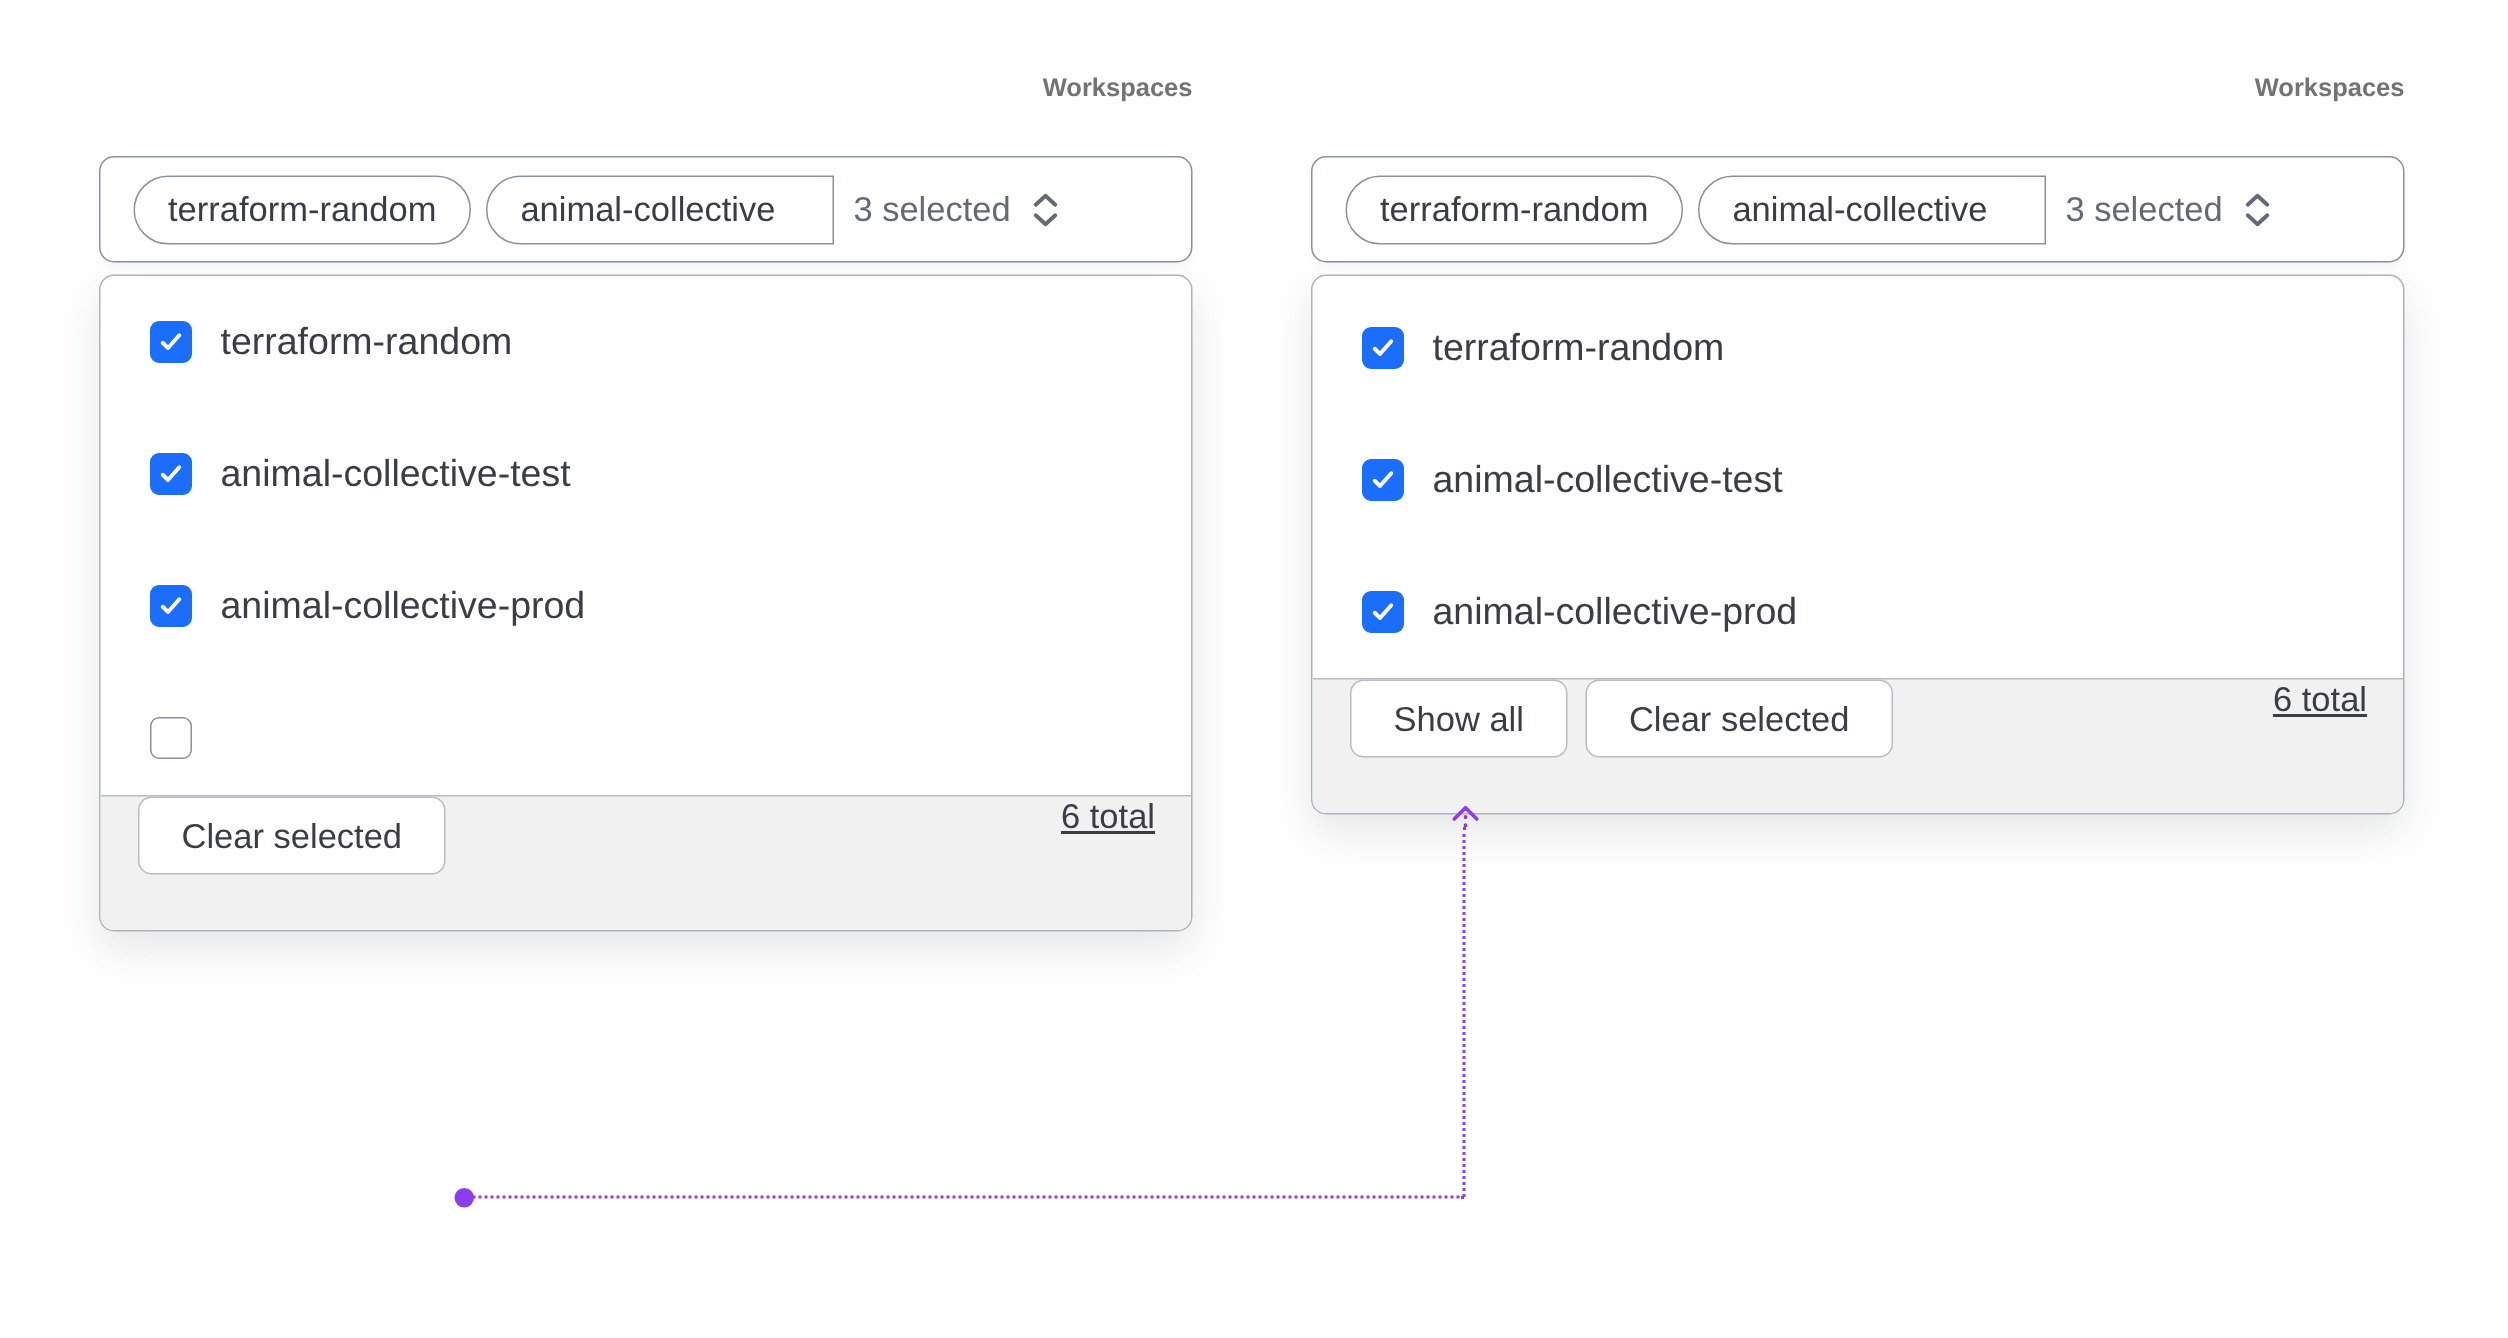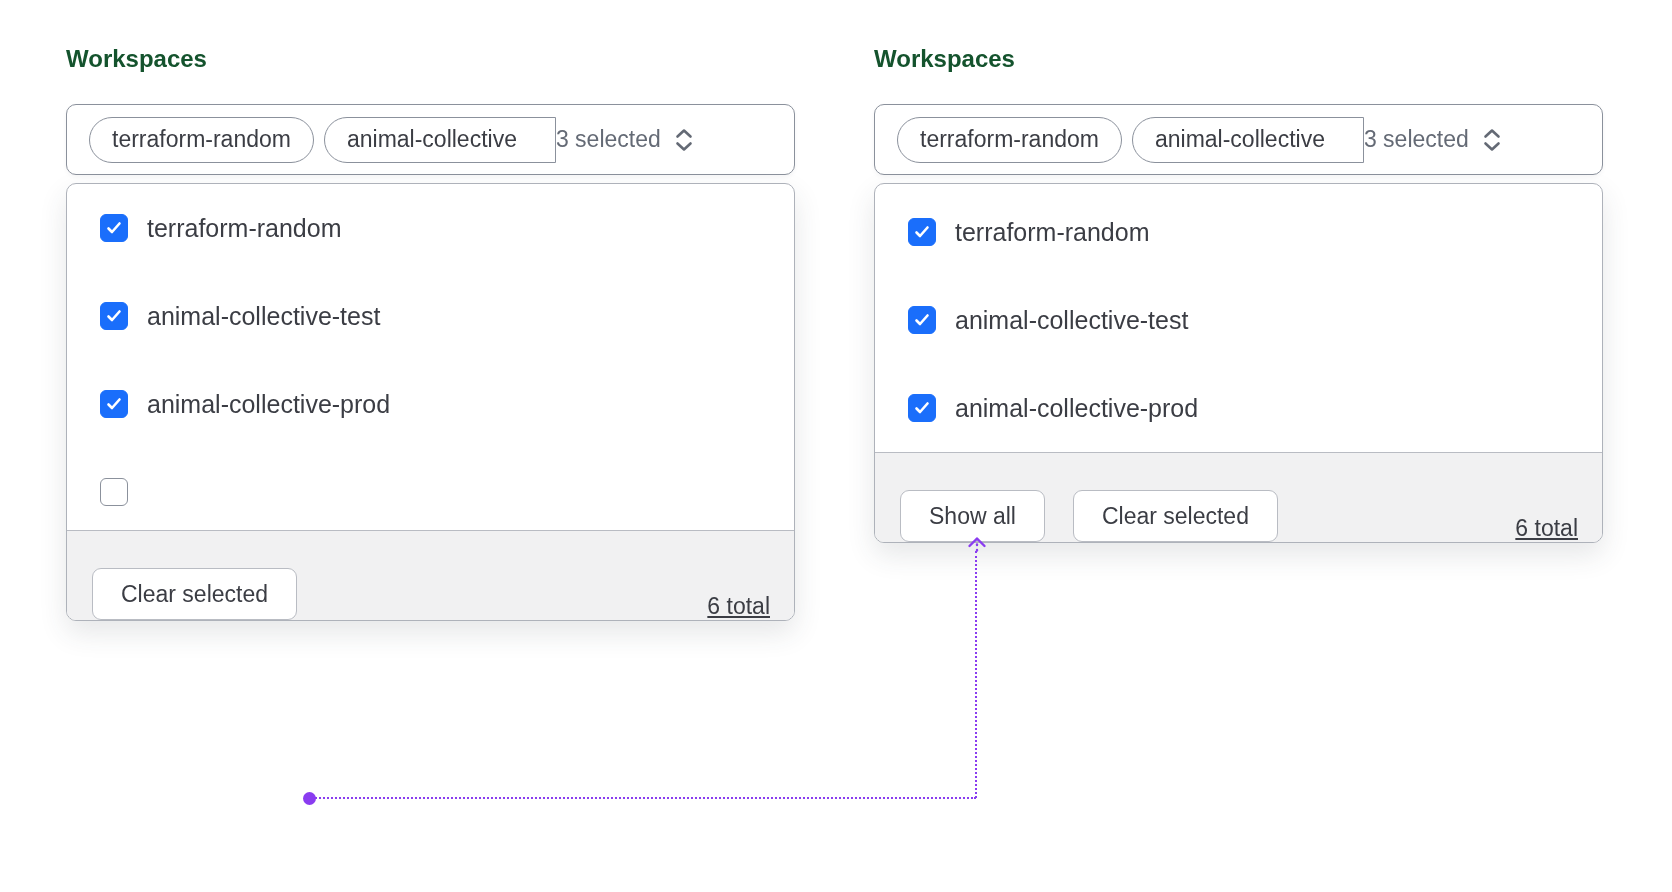--- a/index.html
+++ b/index.html
@@ -4,58 +4,58 @@
 <style>
   * { margin:0; padding:0; box-sizing:border-box; }
   html,body { width:1672px; height:892px; background:#ffffff; overflow:hidden;
               font-family:"Liberation Sans", sans-serif; }
   .stage { position:relative; width:1672px; height:892px; }
 
   .column { position:absolute; top:44px; width:729px; }
   .col-left  { left:66px; }
   .col-right { left:874px; }
 
-  .field-label { font-size:24px; font-weight:700; color:#14532d; line-height:30px; }
+  .field-label { font-size:17px; font-weight:700; color:#737373; line-height:30px;text-align:right; }
 
   
   .trigger { margin-top:30px; height:71px; background:#fff;
              border:1px solid #8b919c; border-radius:10px;
              display:flex; align-items:center; padding:0 20px 0 22px;
              box-shadow:0 2px 4px rgba(60,63,70,.05); }
   .tag { height:46px; display:flex; align-items:center; padding:0 22px;
          border:1px solid #8b919c; border-radius:23px; font-size:23px;
          color:#3b3d44; white-space:nowrap; background:#fff; }
   .tag + .tag { margin-left:10px; }
   .tag-clipped { border-radius:23px 0 0 23px; width:232px; padding-right:0;
                  overflow:hidden; flex:none; }
-  .summary { font-size:23px; color:#646a75; white-space:nowrap; }
+  .summary { margin-left:13px; font-size:23px; color:#646a75; white-space:nowrap; }
   .sort-icon { margin-left:12px; flex:none; display:flex; }
 
   
   .dropdown { margin-top:8px; background:#fff; border:1px solid #aeb2ba;
               border-radius:10px; overflow:hidden;
               box-shadow:0 12px 28px rgba(50,55,65,.12); }
   .opt-list { list-style:none; }
   .opt { display:flex; align-items:flex-start; padding:24px 24px 24px 33px; cursor:pointer; }
   .cb { flex:none; width:28px; height:28px; margin-top:6px; border-radius:6px;
         background:#fff; border:1.5px solid #8b919c;
         display:flex; align-items:center; justify-content:center; }
   .cb svg { display:none; }
   .cb.checked { background:#1a6efb; border-color:#1a6efb; }
   .cb.checked svg { display:block; }
   .opt-label { margin-left:19px; font-size:25px; color:#3b3d44; line-height:40px;
                white-space:pre-wrap; }
 
   
   .dd-footer { height:90px; background:#f1f1f2; border-top:1px solid #b9bcc3;
-               display:flex; align-items:flex-end; padding:0 24px 0 25px; }
+               display:flex; align-items:flex-start; padding:0 24px 0 25px; }
   .btn { height:52px; padding:0 28px; background:#fff; border:1px solid #b9bcc3;
          border-radius:9px; font-family:"Liberation Sans",sans-serif;
          font-size:23px; color:#3b3d44; white-space:nowrap; cursor:pointer; }
-  .btn + .btn { margin-left:28px; }
+  .btn + .btn { margin-left:12px; }
   .total { margin-left:auto; font-size:23px; color:#3b3d44;text-decoration:underline; }
 
   
   .annotation { position:absolute; z-index:5; pointer-events:none; }
   .conn-dot { left:303px; top:792px; width:13px; height:13px; border-radius:50%;
               background:#8a3cf0; }
   .conn-h { left:312px; top:797px; width:664px; border-top:2.5px dotted #8a3cf0; }
   .conn-v { left:975px; top:551px; height:247px; border-left:2.5px dotted #8a3cf0; }
   .conn-arrow { left:966px; top:533px; }
 </style>

